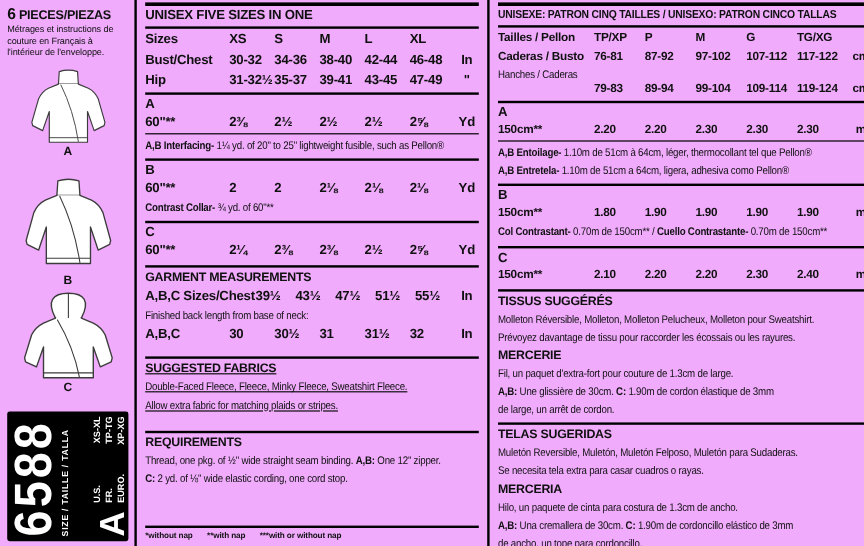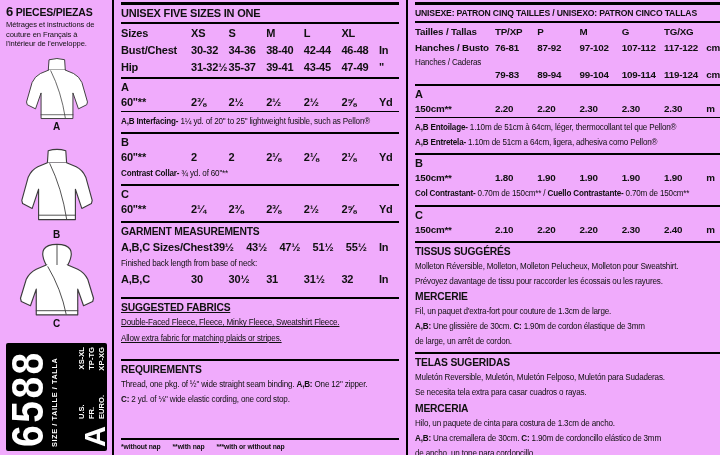--- a/index.html
+++ b/index.html
@@ -27,21 +27,21 @@
   
   .col{box-sizing:border-box;padding:2px 7px 5px;display:flex;flex-direction:column;}
   .col-mid{width:292px;min-width:292px;}
   .col-right{flex:1;border-left:2px solid #000;}
   .sec-title{border-top:3px solid #000;border-bottom:2px solid #000;font-weight:700;font-size:11px;
              padding:2px 0 3px;letter-spacing:-0.2px;white-space:nowrap;}
   .col-right .sec-title{font-size:9.6px;}
   .trow{display:grid;grid-template-columns:70px repeat(5,1fr) 20px;font-weight:700;font-size:11px;
         padding:3px 0 2px;letter-spacing:-0.2px;align-items:baseline;}
   .trow .lbl{white-space:nowrap;}
-  .trow .unit{text-align:left;}
+  .trow .unit{text-align:center;}
   .trow-wide{grid-template-columns:92px repeat(5,1fr) 20px;}
   .col-right .trow{grid-template-columns:80px repeat(5,1fr) 22px;font-size:9.8px;}
   .sec{border-top:2px solid #000;margin-top:2px;padding-bottom:2px;}
   .sec-label{font-weight:700;font-size:11px;padding:2px 0 0;}
   .thin-rule{border-top:1px solid #000;margin:1px 0 1px;}
   .subhead{font-weight:700;font-size:10.3px;padding:3px 0 1px;letter-spacing:-0.2px;}
   .note{font-size:9.2px;line-height:1.32;padding:2px 0 1px;letter-spacing:-0.2px;white-space:nowrap;
         transform:scaleX(0.88);transform-origin:0 50%;width:113.5%;}
   .note b,.note .b{font-weight:700;}
   .cond{transform:scaleX(0.9);transform-origin:0 50%;width:111%;white-space:nowrap;}
@@ -194,26 +194,26 @@
         <span>*without nap</span>
         <span>**with nap</span>
         <span>***with or without nap</span>
       </div>
   </div>
 
   <div class="col col-right">
     <div class="sec-title cond">UNISEXE: PATRON CINQ TAILLES / UNISEXO: PATRON CINCO TALLAS</div>
 
     <div class="trow">
-      <span class="lbl">Tailles / Tallas</span>
+      <span class="lbl">Tailles / Pellon</span>
       <span style="display:contents"><span>TP/XP</span><span>P</span><span>M</span><span>G</span><span>TG/XG</span></span>
       <span class="unit"></span>
     </div>
     <div class="trow">
-      <span class="lbl">Hanches / Busto</span>
+      <span class="lbl">Caderas / Busto</span>
       <span style="display:contents"><span>76-81</span><span>87-92</span><span>97-102</span><span>107-112</span><span>117-122</span></span>
       <span class="unit">cm</span>
     </div>
     <div class="note" style="padding:1px 0 0">Hanches / Caderas</div>
     <div class="trow" style="padding-top:1px">
       <span class="lbl"></span>
       <span style="display:contents"><span>79-83</span><span>89-94</span><span>99-104</span><span>109-114</span><span>119-124</span></span>
       <span class="unit">cm</span>
     </div>
 

